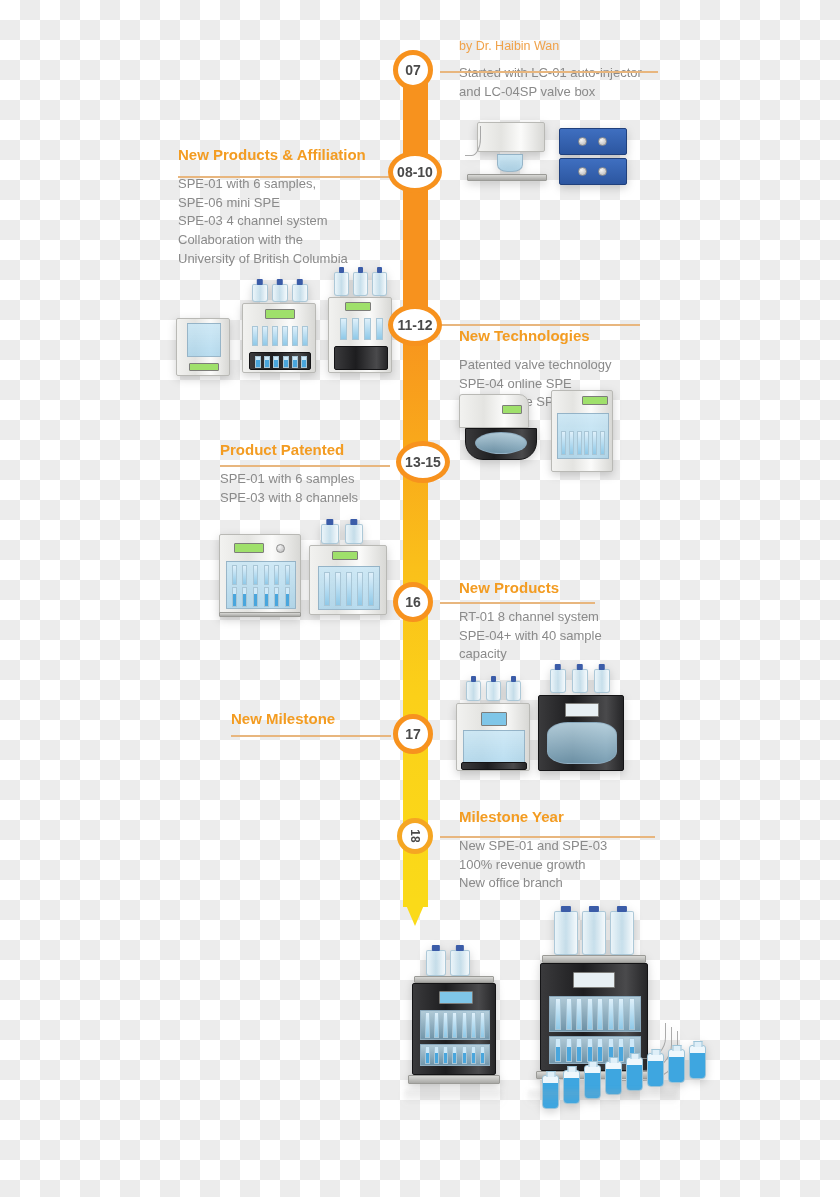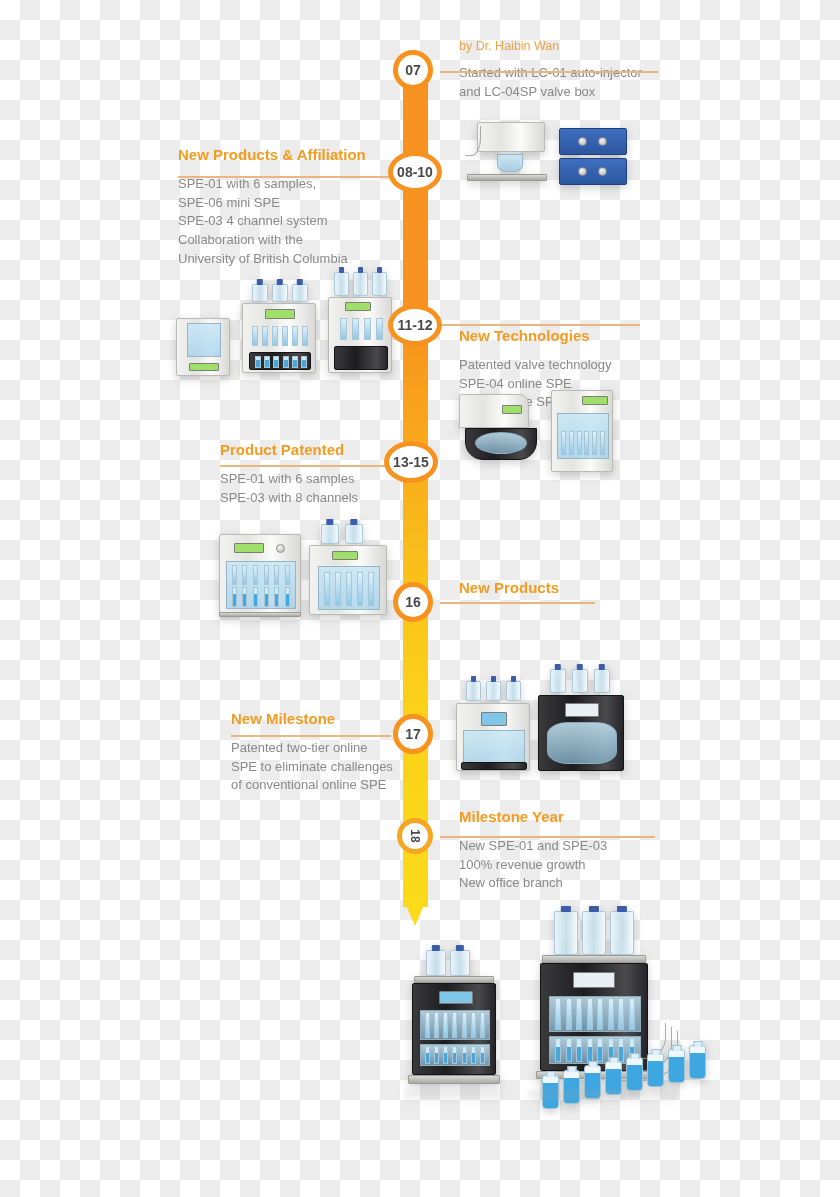--- a/index.html
+++ b/index.html
@@ -319,21 +319,21 @@
           <div class="vial" style="width:5px;height:24px;"></div>
             <div class="vial" style="width:5px;height:24px;"></div>
           <div class="vial" style="width:5px;height:24px;"></div>
             <div class="vial" style="width:5px;height:24px;"></div>
         </div>
       </div>
     </div>
   </div>
 
   <div class="connector" style="left:220px; top:465px; width:170px;"></div>
-  <div class="marker m-wide" style="left:384px; top:441px;">
+  <div class="marker m-wide" style="left:396px; top:441px;">
     <span class="lbl">13-15</span>
   </div>
   <div class="block left" style="left:220px; top:441px; width:180px;">
     <div class="title">Product Patented</div>
     <div class="body">SPE-01 with 6 samples
 SPE-03 with 8 channels</div>
   </div>
 
   <div class="products" style="left:215px; top:518px;">
 
@@ -378,20 +378,23 @@
       </div>
     </div>
   </div>
 
   <div class="connector" style="left:440px; top:602px; width:155px;"></div>
   <div class="marker m-round" style="left:393px; top:582px;">
     <span class="lbl">16</span>
   </div>
   <div class="block right" style="left:459px; top:579px; width:180px;">
     <div class="title">New Products</div>
+    <div class="body">RT-01 8 channel system
+SPE-04+ with 40 sample
+capacity</div>
   </div>
 
   <div class="products" style="left:452px; top:665px;">
 
     <div class="instr" style="width:74px; height:100px;">
       <div class="bottle" style="position:absolute; left:10px; top:8px; width:15px; height:20px;"></div>
       <div class="bottle" style="position:absolute; left:30px; top:8px; width:15px; height:20px;"></div>
       <div class="bottle" style="position:absolute; left:50px; top:8px; width:15px; height:20px;"></div>
       <div class="cab" style="position:absolute; left:0; top:30px; width:74px; height:68px;">
         <div class="lcd blue" style="left:24px; top:8px; width:26px; height:14px;"></div>
@@ -410,23 +413,20 @@
       </div>
     </div>
   </div>
 
   <div class="connector" style="left:231px; top:735px; width:160px;"></div>
   <div class="marker m-round" style="left:393px; top:714px;">
     <span class="lbl">17</span>
   </div>
   <div class="block left" style="left:231px; top:710px; width:165px;">
     <div class="title">New Milestone</div>
-    <div class="body">Patented two-tier online
-SPE to eliminate challenges
-of conventional online SPE</div>
   </div>
 
   <div class="connector" style="left:440px; top:836px; width:215px;"></div>
   <div class="marker m-small" style="left:397px; top:818px;">
     <span class="lbl">18</span>
   </div>
   <div class="block right" style="left:459px; top:808px; width:200px;">
     <div class="title">Milestone Year</div>
     <div class="body">New SPE-01 and SPE-03
 100% revenue growth

